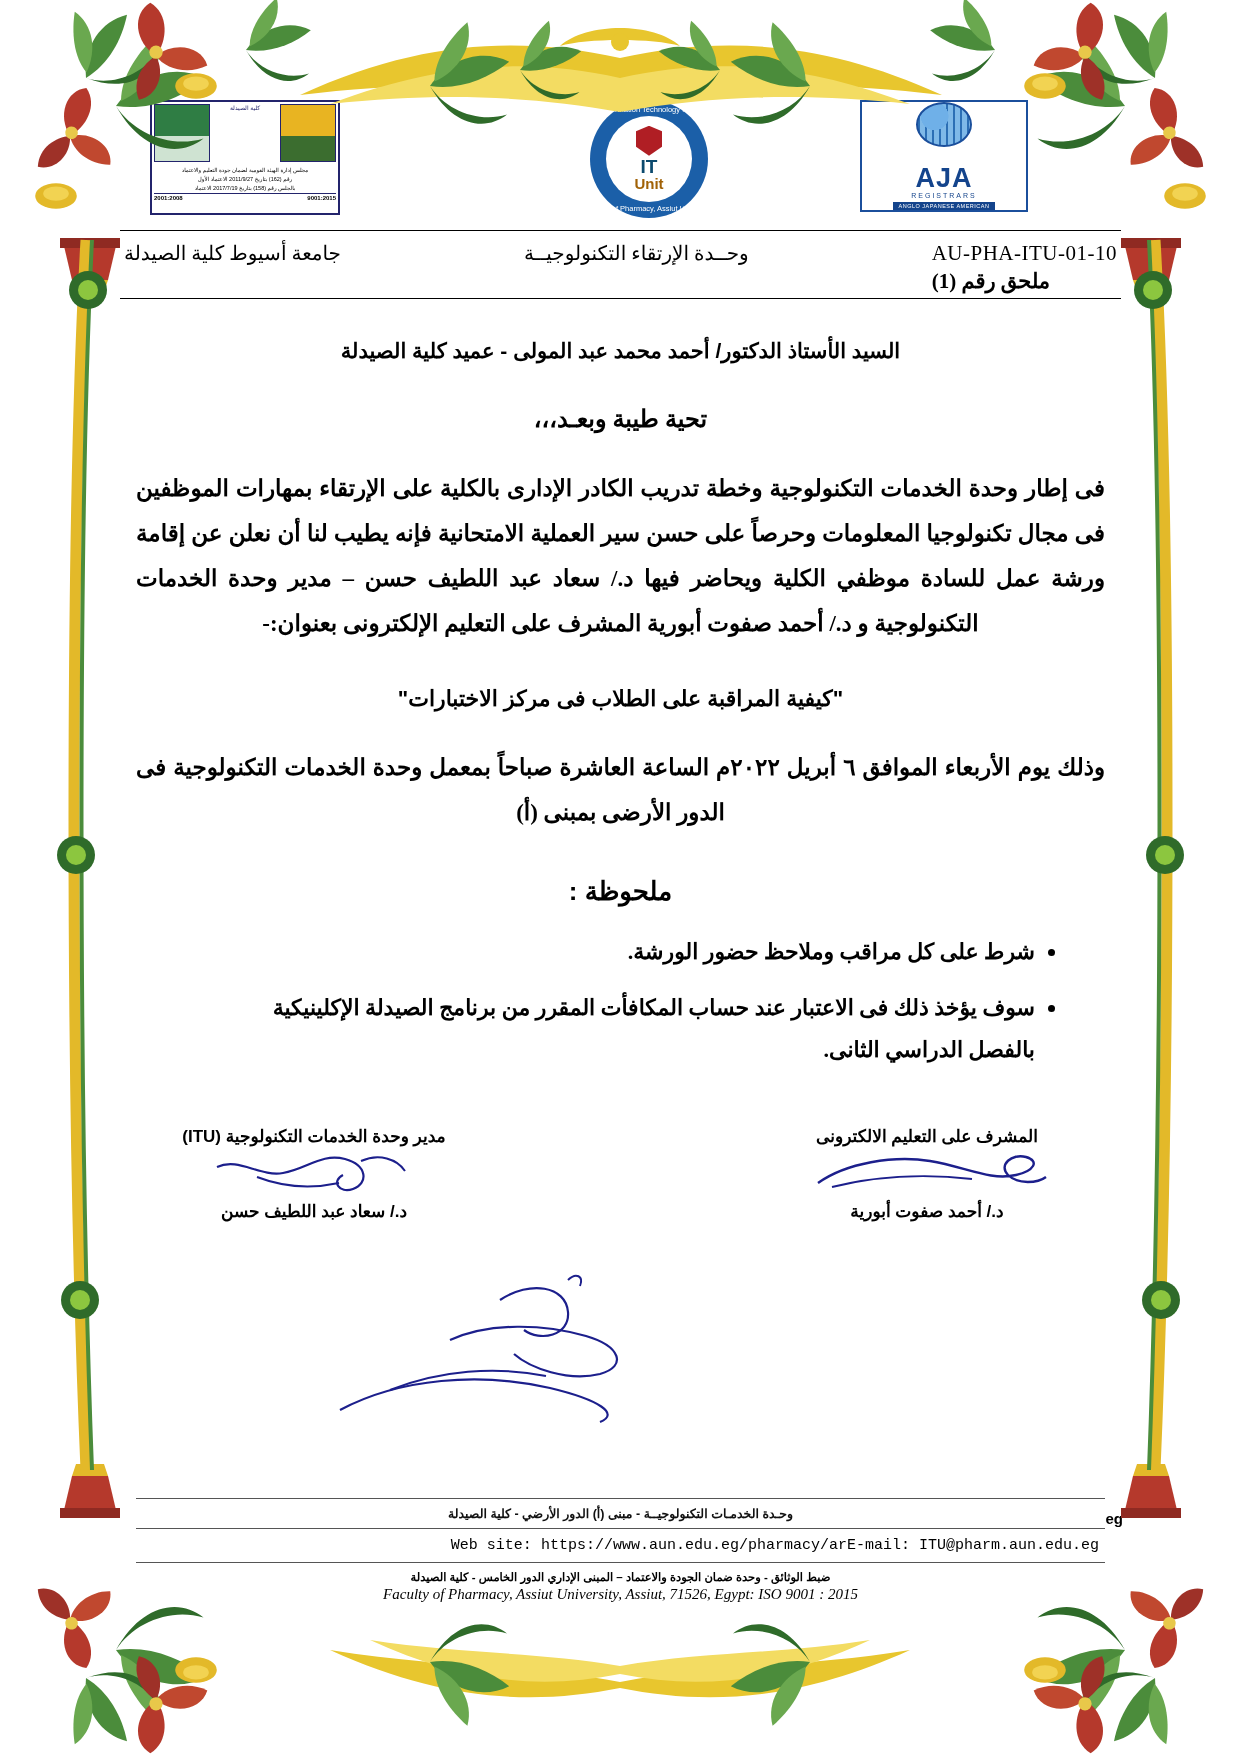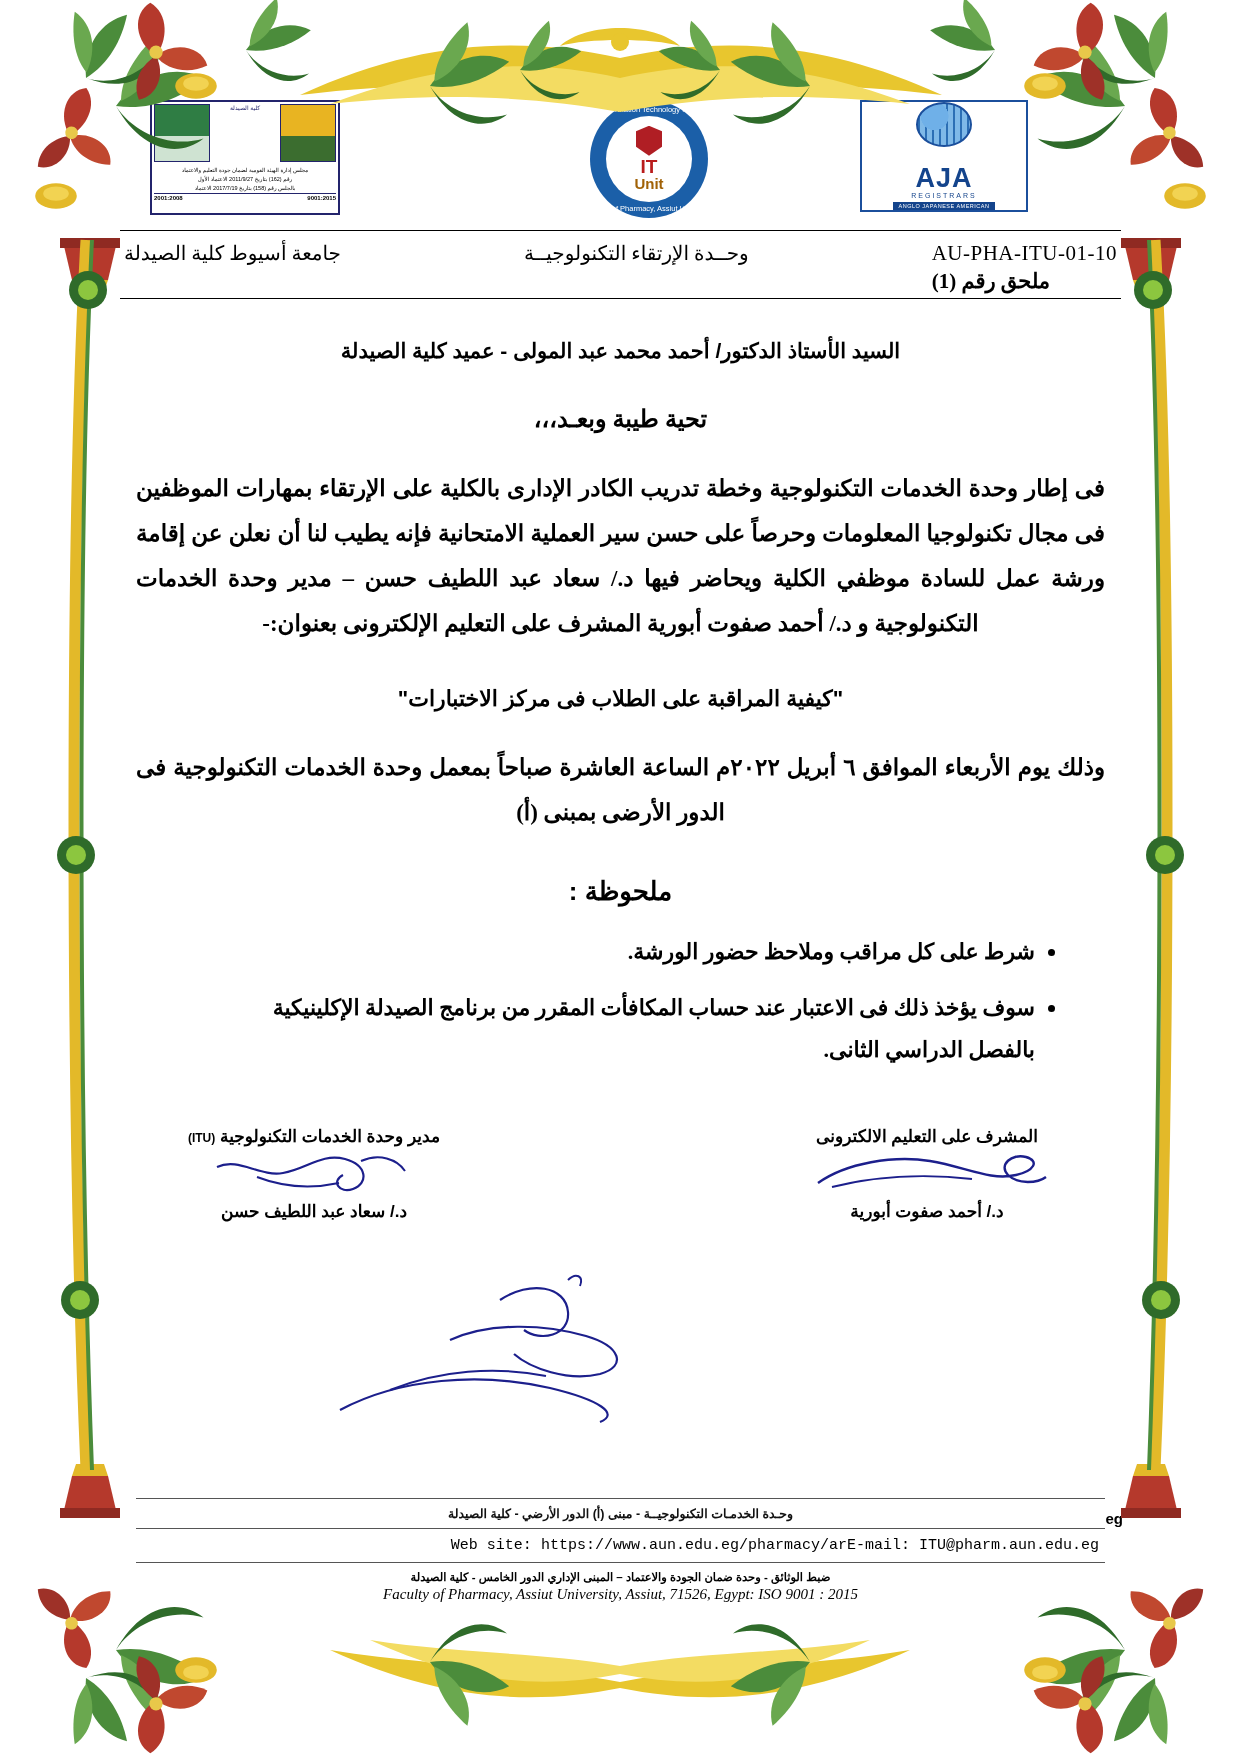--- a/index.html
+++ b/index.html
@@ -100,21 +100,21 @@
     text-align: center;
   }
   .it-crest {
     width: 26px; height: 30px;
     background: #b01e24;
     clip-path: polygon(50% 0, 100% 18%, 100% 70%, 50% 100%, 0 70%, 0 18%);
     margin-bottom: 1px;
   }
   .it-it {
     font-family: "Liberation Sans", sans-serif;
-    font-weight: bold; font-size: 19px; color: #b91c1c; line-height: 1;
+    font-weight: bold; font-size: 19px; color: #0c4a6e; line-height: 1;
   }
   .it-unit {
     font-family: "Liberation Sans", sans-serif;
     font-weight: bold; font-size: 15px; color: #a16207; line-height: 1.1;
   }
   .it-ring-text {
     position: absolute; inset: 0;
     font-family: "Liberation Sans", sans-serif;
     font-size: 7.5px; color: #fff;
   }
@@ -240,21 +240,21 @@
     justify-content: space-between;
     margin-top: 56px;
     padding: 0 28px;
   }
   .sig-block { width: 300px; text-align: center; position: relative; }
   .sig-title {
     font-family: "Liberation Sans", sans-serif;
     font-weight: bold;
     font-size: 17px;
   }
-  .sig-title .itu-tag { font-size: 12px; }
+  .sig-title .itu-tag { font-size: 17px; }
   .sig-ink { height: 54px; position: relative; }
   .sig-ink svg { position: absolute; left: 50%; transform: translateX(-50%); top: 0; }
   .sig-name {
     font-family: "Liberation Sans", sans-serif;
     font-weight: bold;
     font-size: 17px;
   }
   .extra-sig {
     position: absolute;
     left: 300px;

